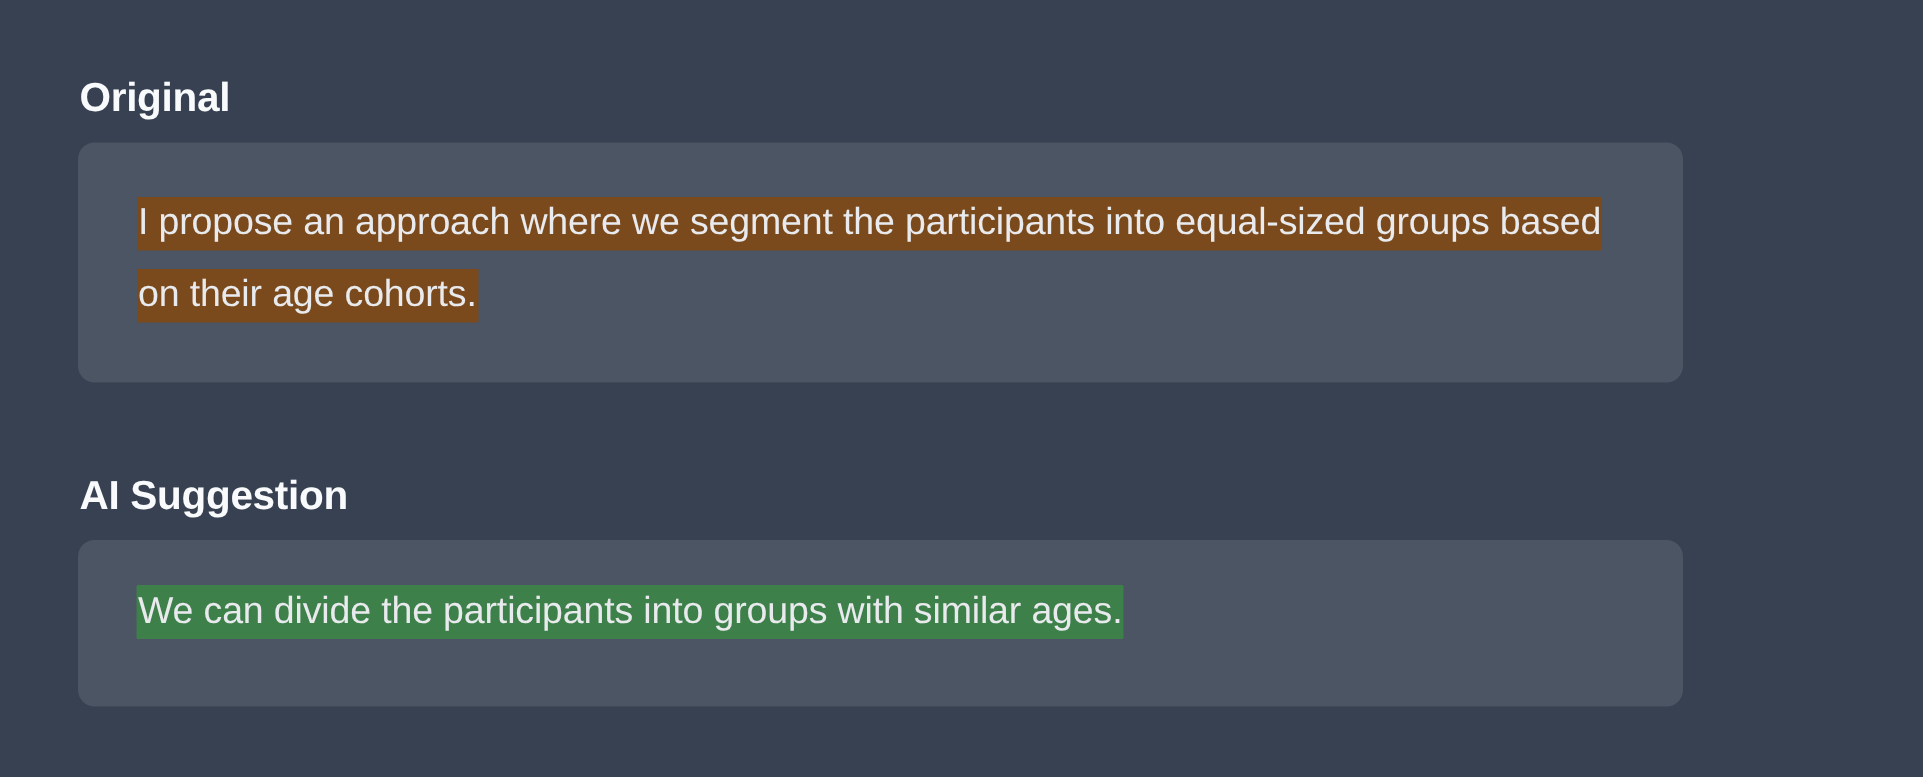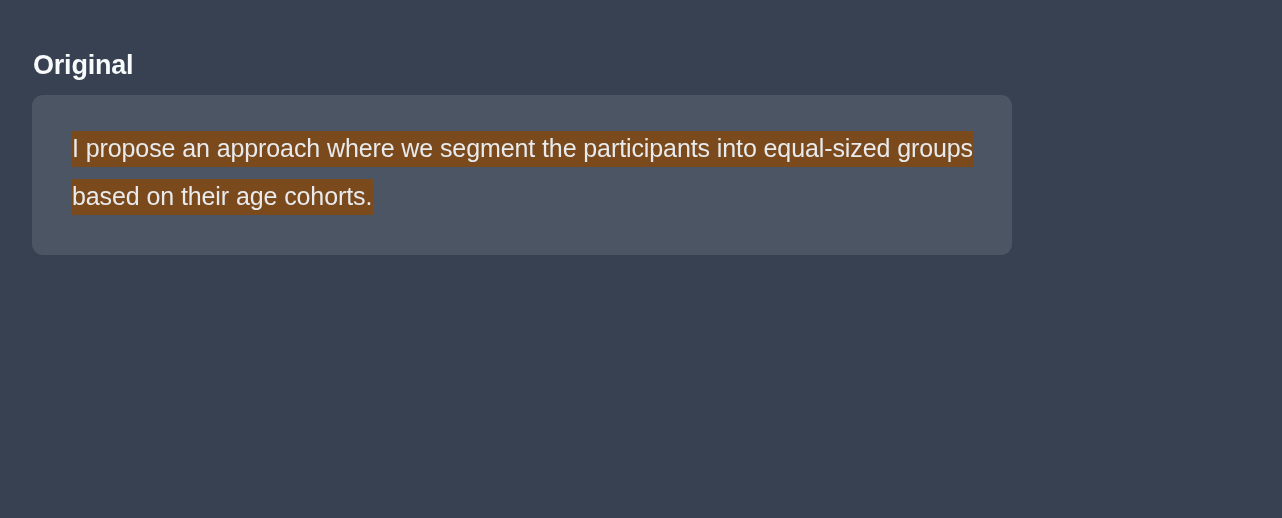--- a/index.html
+++ b/index.html
@@ -16,22 +16,22 @@
   }
   .page {
     position: relative;
     width: 1282px;
     height: 518px;
     box-sizing: border-box;
     padding: 0 40px;
   }
   .section {
     position: absolute;
-    left: 32px;
-    width: 980px;
+    left: 52px;
+    width: 1070px;
   }
   .section-original { top: 48px; }
   .section-suggestion { top: 313px; }
 
   .section-heading {
     font-size: 27px;
     font-weight: bold;
     color: #F8FAFC;
     letter-spacing: -0.2px;
     line-height: 34px;
@@ -78,14 +78,20 @@
 
 <div class="page">
 
   <div class="section section-original">
     <h2 class="section-heading">Original</h2>
     <div class="card card-original">
       <p class="card-text"><span class="hl hl-original">I propose an approach where we segment the participants into equal-sized groups based on their age cohorts.</span></p>
     </div>
   </div>
 
+  <div class="section section-suggestion">
+    <h2 class="section-heading">AI Suggestion</h2>
+    <div class="card card-suggestion">
+      <p class="card-text"><span class="hl hl-suggestion">We can divide the participants into groups with similar ages.</span></p>
+    </div>
+  </div>
 
 </div>
 
 </body></html>

